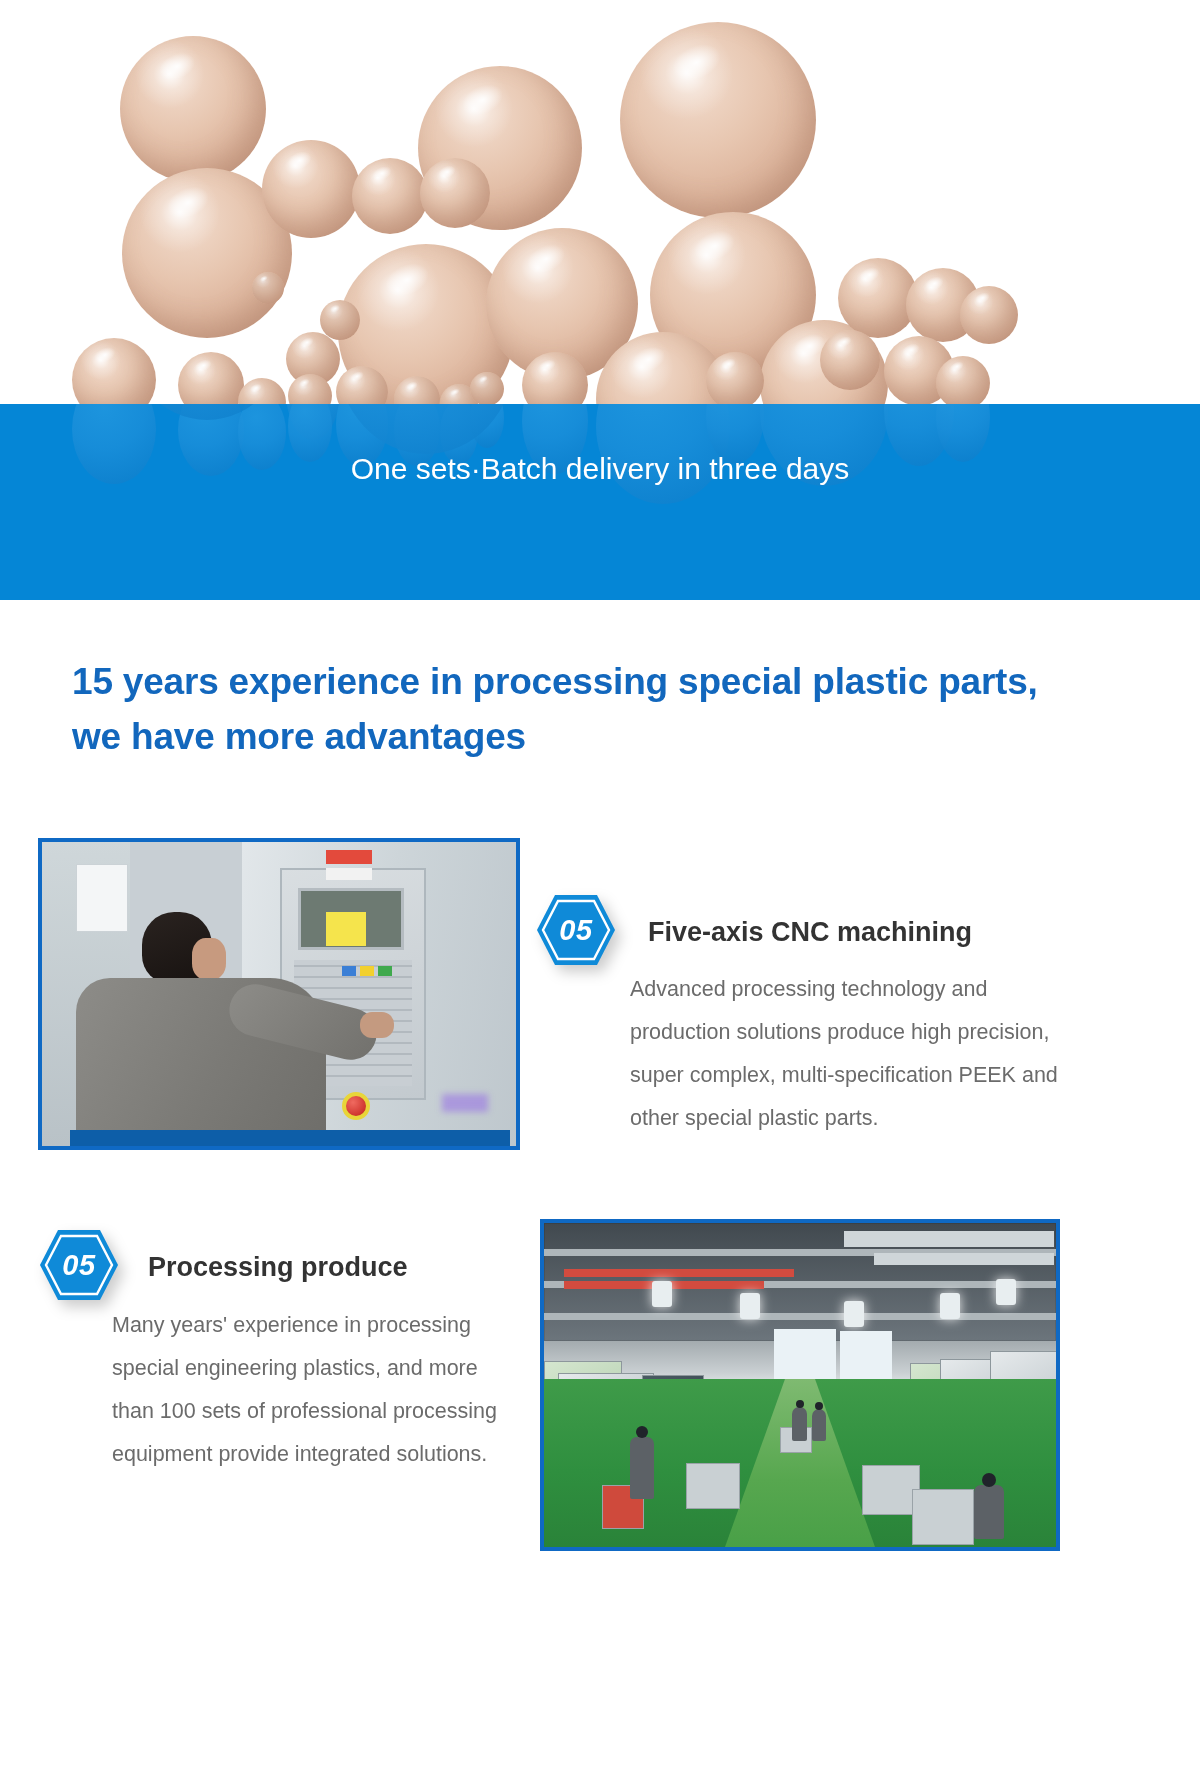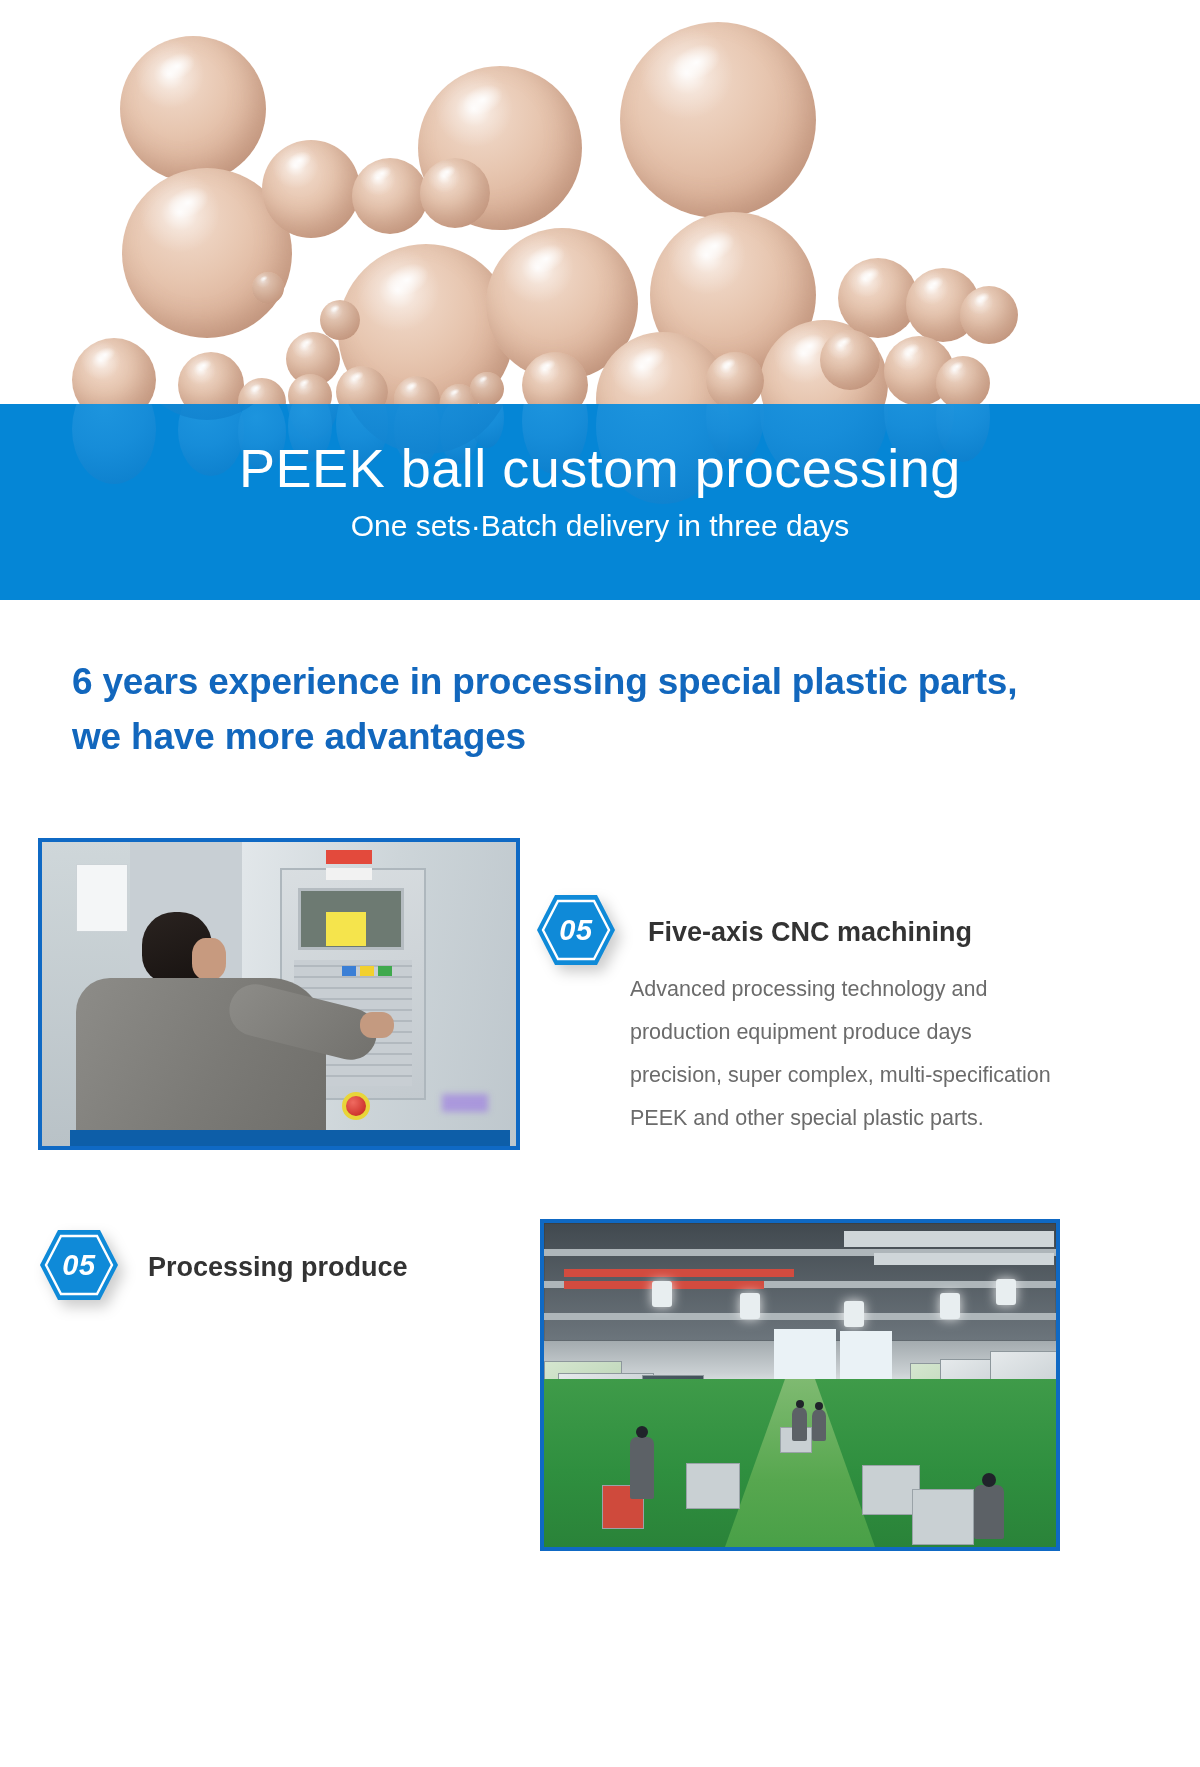--- a/index.html
+++ b/index.html
@@ -267,27 +267,26 @@
         <span class="gball" style="left:522px;top:-36px;width:66px;height:106px;"></span>
         <span class="gball" style="left:596px;top:-56px;width:134px;height:156px;"></span>
         <span class="gball" style="left:706px;top:-36px;width:58px;height:96px;"></span>
         <span class="gball" style="left:760px;top:-68px;width:128px;height:150px;"></span>
         <span class="gball" style="left:884px;top:-50px;width:70px;height:112px;"></span>
         <span class="gball" style="left:936px;top:-32px;width:54px;height:90px;"></span>
         <span class="gball" style="left:338px;top:-140px;width:176px;height:190px;"></span>
         <span class="gball" style="left:122px;top:-180px;width:170px;height:196px;"></span>
       </div>
       <div class="banner-text">
-        <div class="banner-title">PEEK ball custom processing</div>
         <div class="banner-sub">One sets·Batch delivery in three days</div>
       </div>
     </div>
   </div>
 
-  <div class="headline">6 years experience in processing special plastic parts, we have more advantages</div>
+  <div class="headline">15 years experience in processing special plastic parts, we have more advantages</div>
 
   <div class="photo photo-1">
     <div class="cnc">
       <span class="wall-l"></span>
       <span class="cabinet"></span>
       <span class="paper"></span>
       <span class="panel"></span>
       <span class="screen"></span>
       <span class="keys"></span>
       <span class="key-b"></span>
@@ -311,21 +310,21 @@
   <div class="hexwrap hex-1">
     <div class="hex">
       <svg width="82" height="74" viewBox="0 0 82 74">
         <polygon points="20,2 62,2 80,37 62,72 20,72 2,37" fill="#0f8ad8"></polygon>
         <polygon points="23,8 59,8 74,37 59,66 23,66 8,37" fill="none" stroke="#ffffff" stroke-width="2.4"></polygon>
       </svg>
       <div class="hex-num">05</div>
     </div>
   </div>
   <div class="feat-title title-1">Five-axis CNC machining</div>
-  <div class="feat-body body-1">Advanced processing technology and production equipment produce days precision, super complex, multi-specification PEEK and other special plastic parts.</div>
+  <div class="feat-body body-1">Advanced processing technology and production solutions produce high precision, super complex, multi-specification PEEK and other special plastic parts.</div>
 
   <div class="photo photo-2">
     <div class="shop">
       <span class="ceiling"></span>
       <span class="beam" style="left:0;top:26px;width:100%;"></span>
       <span class="beam" style="left:0;top:58px;width:100%;"></span>
       <span class="beam" style="left:0;top:90px;width:100%;"></span>
       <span class="duct" style="left:300px;top:8px;width:210px;height:16px;"></span>
       <span class="duct" style="left:330px;top:30px;width:180px;height:12px;"></span>
       <span class="pipe-red" style="left:20px;top:46px;width:230px;"></span>
@@ -371,14 +370,15 @@
   <div class="hexwrap hex-2">
     <div class="hex">
       <svg width="82" height="74" viewBox="0 0 82 74">
         <polygon points="20,2 62,2 80,37 62,72 20,72 2,37" fill="#0f8ad8"></polygon>
         <polygon points="23,8 59,8 74,37 59,66 23,66 8,37" fill="none" stroke="#ffffff" stroke-width="2.4"></polygon>
       </svg>
       <div class="hex-num">05</div>
     </div>
   </div>
   <div class="feat-title title-2">Processing produce</div>
+  <div class="feat-body body-2">Many years' experience in processing special engineering plastics, and more than 100 sets of professional processing equipment provide integrated solutions.</div>
 
 </div>
 
 </body></html>

